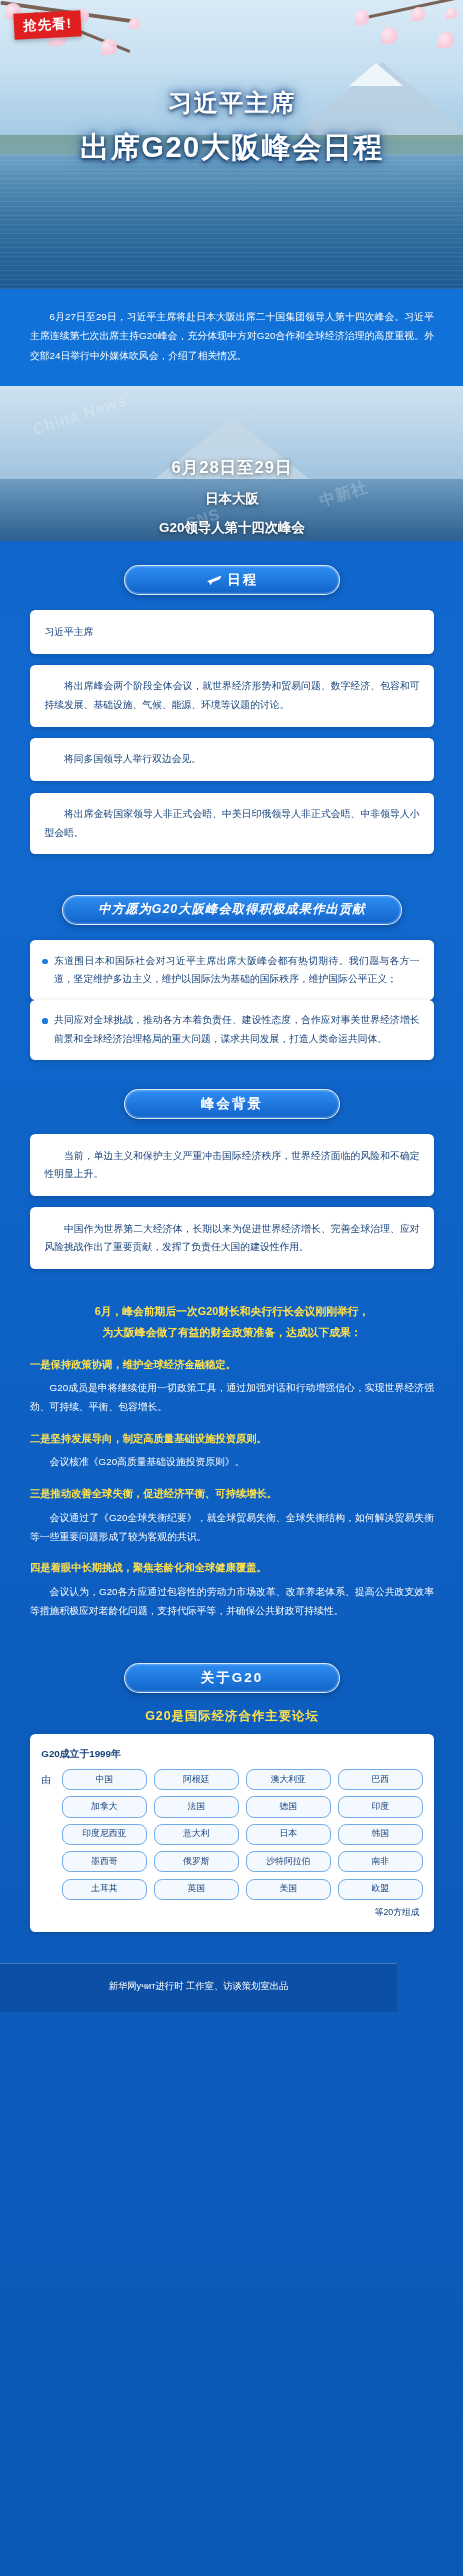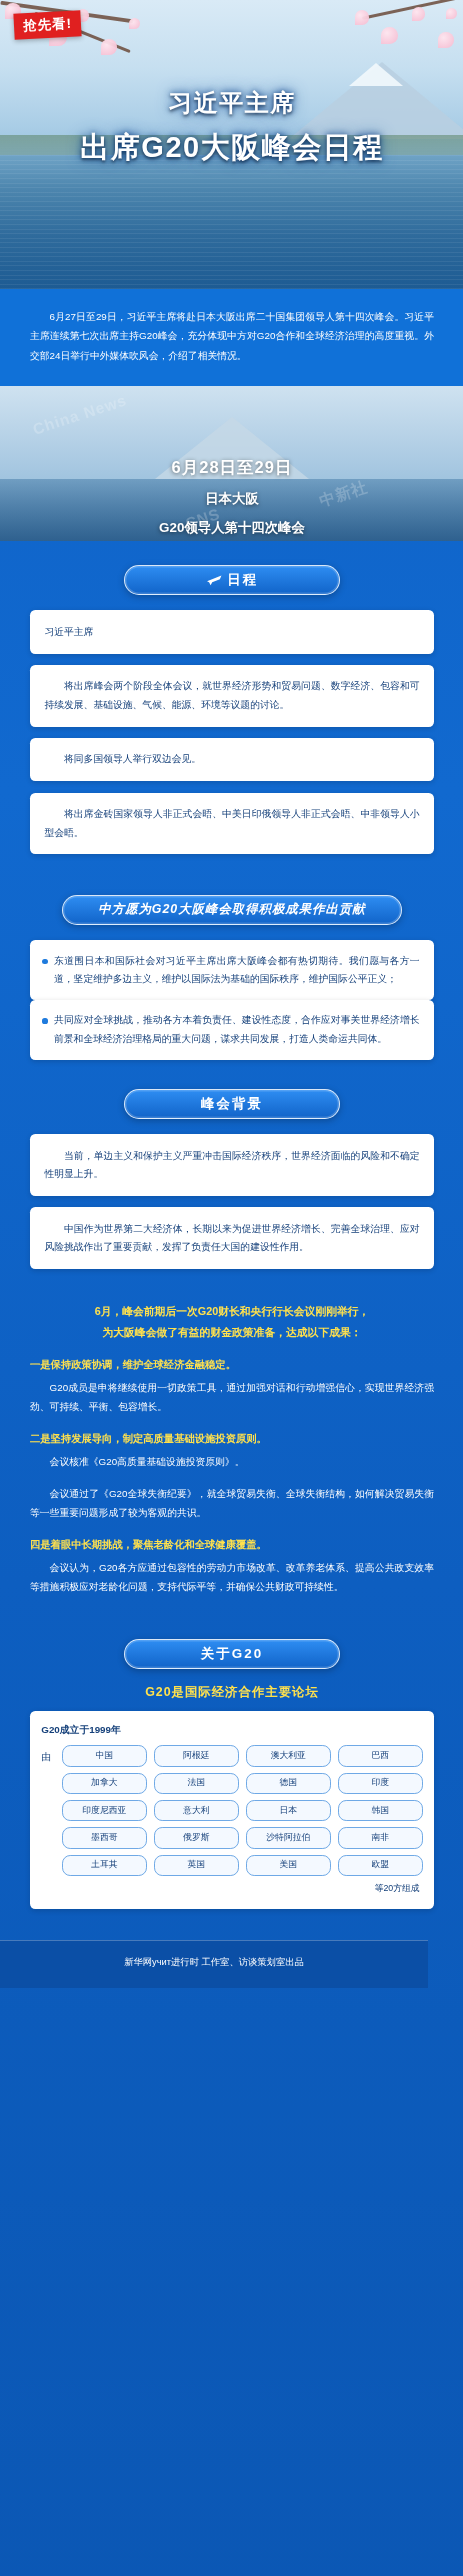--- a/index.html
+++ b/index.html
@@ -227,21 +227,21 @@
     color: #15407a; font-size: 8.8px; text-align: center;
     padding: 3.6px 2.1px;
     background: #f4f9ff;
   }
   .g20-tail {
     text-align: right; color: #15407a; font-size: 8.8px; padding: 7.2px 3.1px 0 0;
   }
 
   
   .footer {
-    width: 428px; background: #0b4fa6;
+    width: 397px; background: #0b4fa6;
     padding: 13.4px 0 17.5px 0; text-align: center;
     border-top: 0.5px solid rgba(255,255,255,.25);
   }
   .footer .f1 { color: #ffffff; font-size: 9.3px; line-height: 16.5px; }
   .footer .f2 { color: #cfe3fb; font-size: 8.2px; line-height: 15.5px; }
   .spacer-40 { height: 20.6px; }
   .spacer-20 { height: 10.3px; }
 </style>
 </head>
 <body>
@@ -331,20 +331,21 @@
       <div>6月，峰会前期后一次G20财长和央行行长会议刚刚举行，</div>
       <div>为大阪峰会做了有益的财金政策准备，达成以下成果：</div>
     </div>
 
     <div class="sub-title">一是保持政策协调，维护全球经济金融稳定。</div>
     <div class="plain-line">G20成员是申将继续使用一切政策工具，通过加强对话和行动增强信心，实现世界经济强劲、可持续、平衡、包容增长。</div>
 
     <div class="sub-title">二是坚持发展导向，制定高质量基础设施投资原则。</div>
     <div class="plain-line">会议核准《G20高质量基础设施投资原则》。</div>
 
+    <div class="sub-title">三是推动改善全球失衡，促进经济平衡、可持续增长。</div>
     <div class="plain-line">会议通过了《G20全球失衡纪要》，就全球贸易失衡、全球失衡结构，如何解决贸易失衡等一些重要问题形成了较为客观的共识。</div>
 
     <div class="sub-title">四是着眼中长期挑战，聚焦老龄化和全球健康覆盖。</div>
     <div class="plain-line">会议认为，G20各方应通过包容性的劳动力市场改革、改革养老体系、提高公共政支效率等措施积极应对老龄化问题，支持代际平等，并确保公共财政可持续性。</div>
   </div>
 
   <div class="section">
     <div class="sec-head">
       <span>关于G20</span>
     </div>

